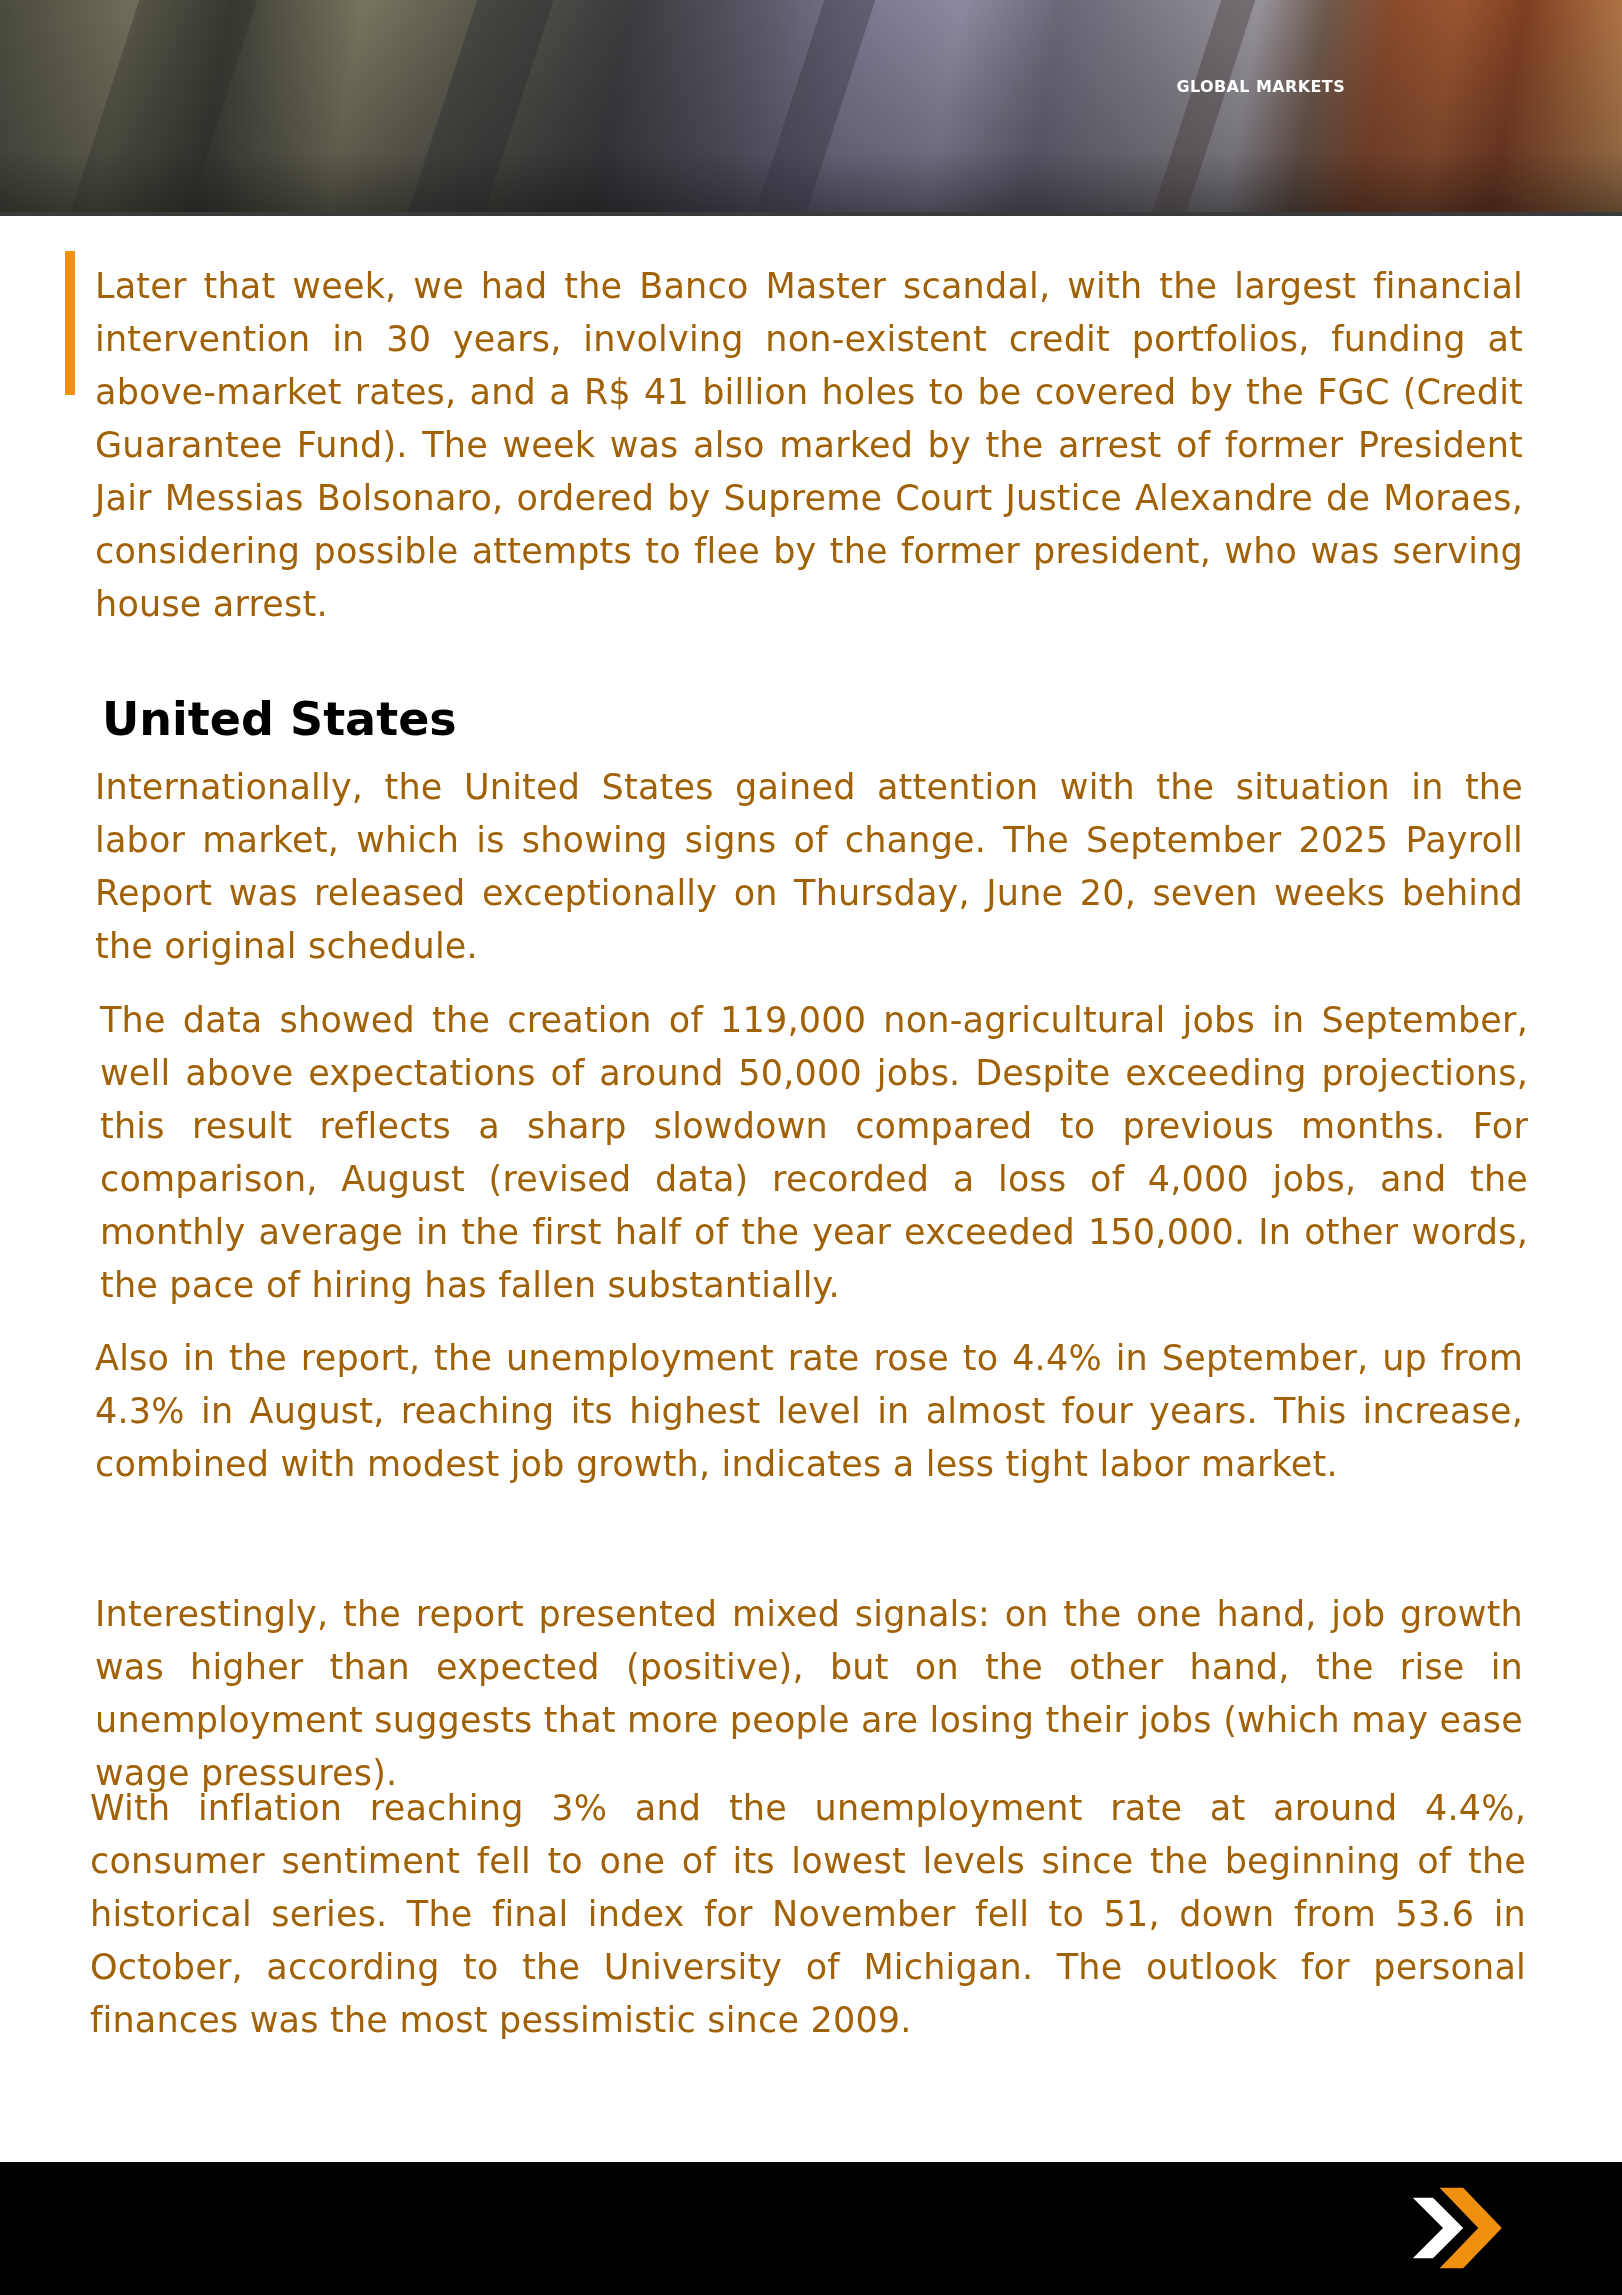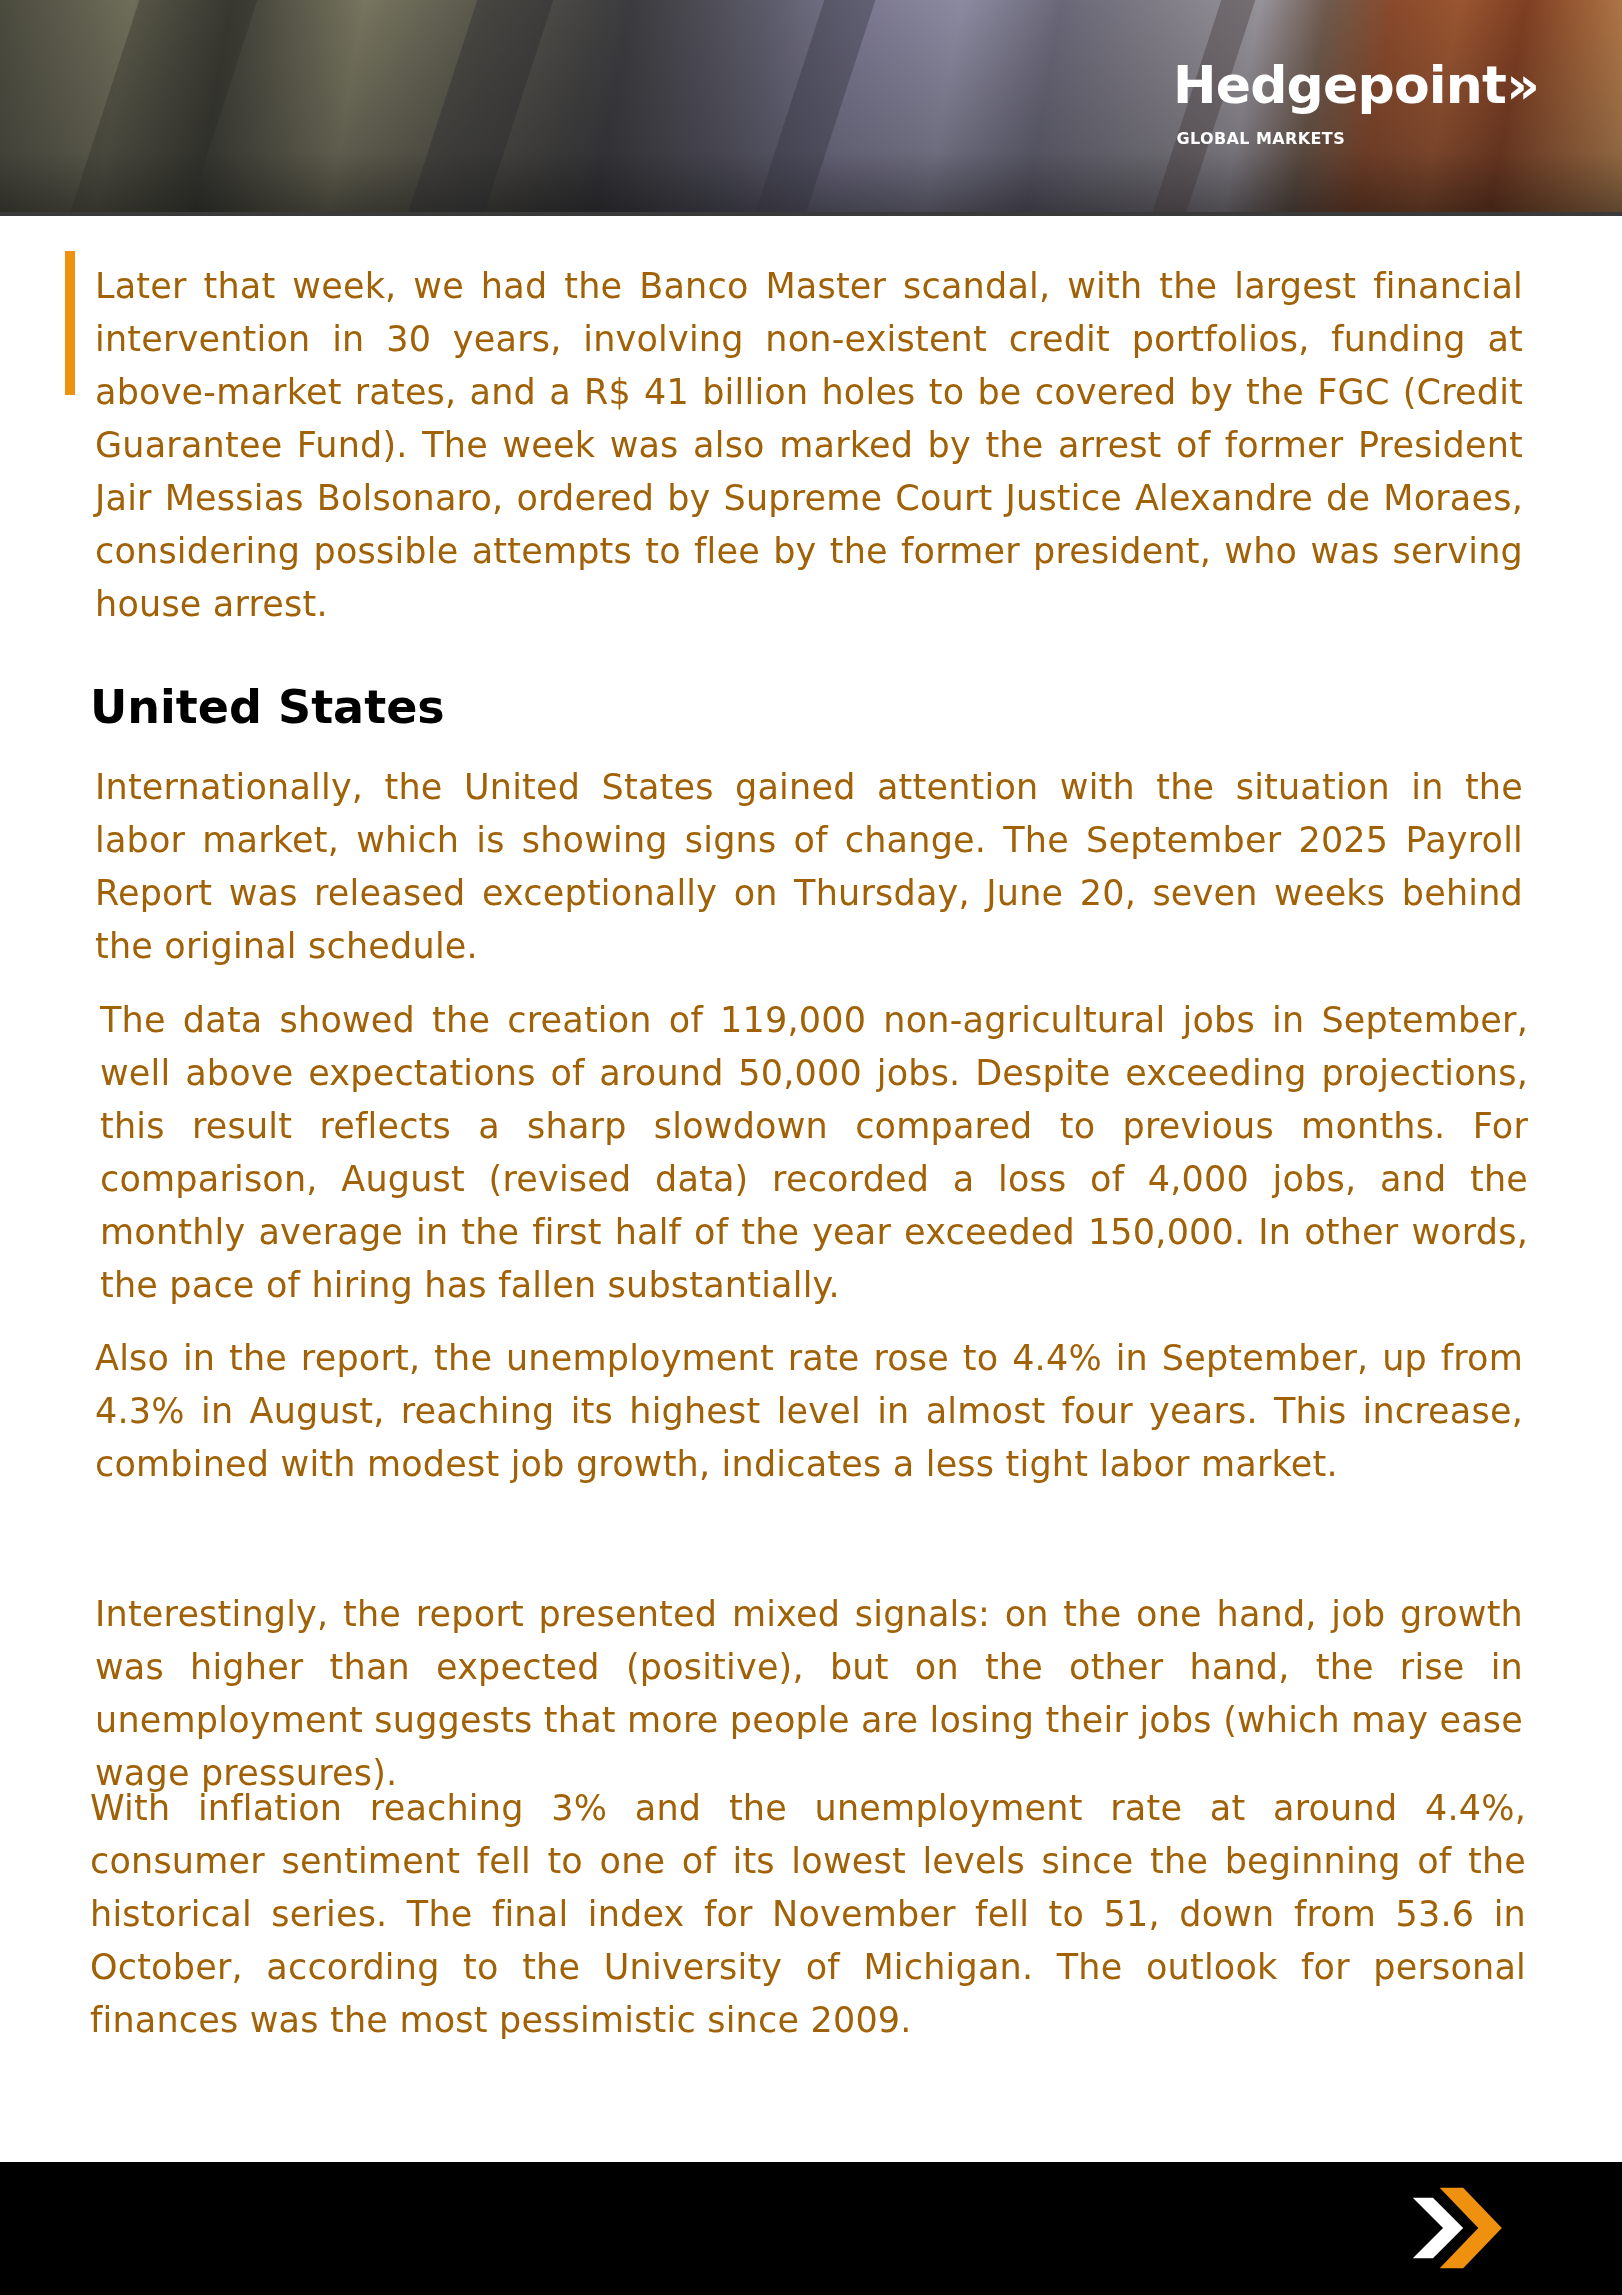--- a/index.html
+++ b/index.html
@@ -78,21 +78,21 @@
     text-align: justify;
     text-align-last: left;
     letter-spacing: 0.2px;
     word-spacing: 0px;
     color: #a16207;
   }
   .p-quote { left: 95px; top: 260px; width: 1428px; }
   .section-heading {
     position: absolute;
     left: 86px; top: 676px;
-    margin: 4px;
+    margin: 16px;
     font-size: 46px;
     font-weight: bold;
     color: #000000;
     line-height: 1.2;
   }
   .p-us1 { left: 95px; top: 761px; width: 1428px; }
   .p-us2 { left: 100px; top: 994px; width: 1428px; }
   .p-us3 { left: 95px; top: 1332px; width: 1428px; }
   .p-us4 { left: 95px; top: 1588px; width: 1428px; }
   .p-us5 { left: 90px; top: 1782px; width: 1436px; }
@@ -111,21 +111,20 @@
 </style>
 </head>
 <body>
 
 <div class="header">
   <div class="band b1"></div>
   <div class="band b2"></div>
   <div class="band b3"></div>
   <div class="band b4"></div>
   <div class="logo">
-    <span class="wordmark">Hedgepoint»</span>
     <span class="tagline">GLOBAL MARKETS</span>
   </div>
   <div class="bottom-strip"></div>
 </div>
 
 <div class="quote-bar"></div>
 <p class="para p-quote">Later that week, we had the Banco Master scandal, with the largest financial intervention in 30 years, involving non-existent credit portfolios, funding at above-market rates, and a R$ 41 billion holes to be covered by the FGC (Credit Guarantee Fund). The week was also marked by the arrest of former President Jair Messias Bolsonaro, ordered by Supreme Court Justice Alexandre de Moraes, considering possible attempts to flee by the former president, who was serving house arrest.</p>
 
 <h2 class="section-heading">United States</h2>
 <p class="para p-us1">Internationally, the United States gained attention with the situation in the labor market, which is showing signs of change. The September 2025 Payroll Report was released exceptionally on Thursday, June 20, seven weeks behind the original schedule.</p>

